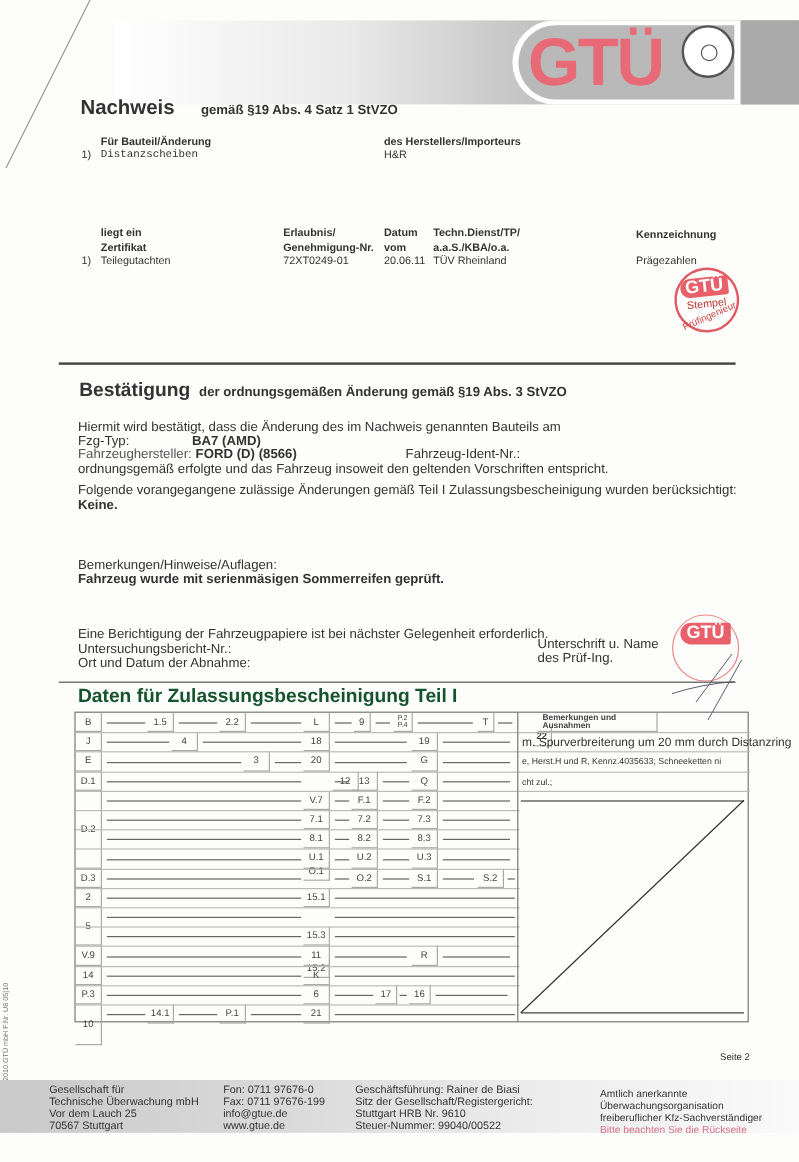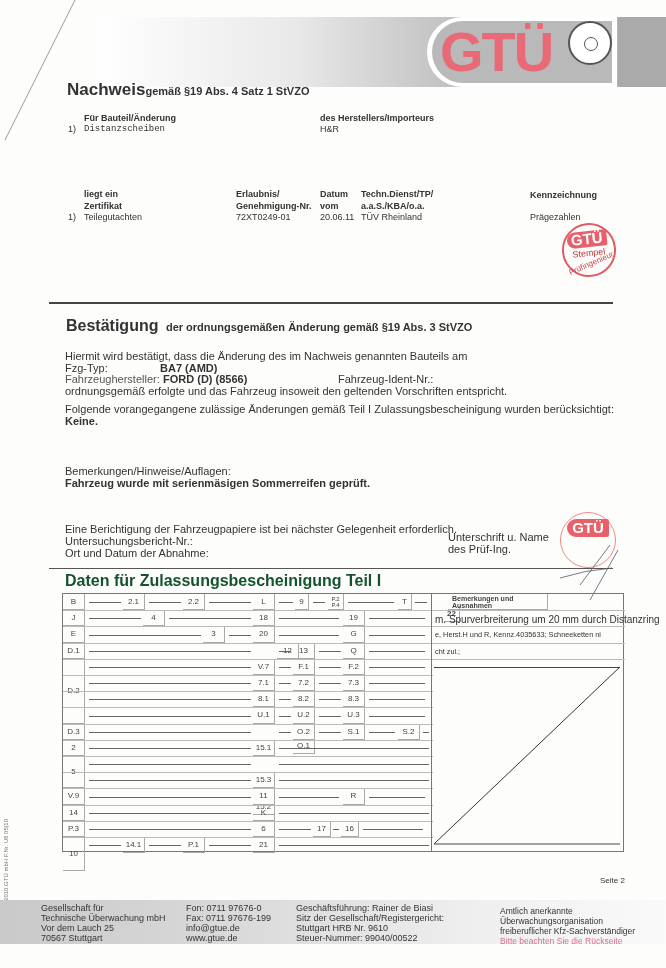--- a/index.html
+++ b/index.html
@@ -14,21 +14,21 @@
               border-radius:40px 0 0 40px; }
   .logo-inner { position:absolute; left:432px; top:21px; width:180px; height:62px; background:#b9b9b9;
                 border-radius:34px 0 0 34px; }
   .logo-text { position:absolute; left:440px; top:20px; font-family:"Liberation Sans", sans-serif;
                font-weight:bold; font-size:56px; color:#e86a76; letter-spacing:-2px; line-height:64px; }
   .logo-seal { position:absolute; left:568px; top:21px; width:44px; height:44px; border-radius:50%;
                background:#fff; border:2px solid #555; box-sizing:border-box; }
   .logo-seal .c { position:absolute; left:14px; top:14px; width:12px; height:12px; border-radius:50%; background:#fff; border:1px solid #555; }
   .logo-grey-r { position:absolute; left:618px; top:17px; width:48px; height:70px; background:#aaa; }
   .h1 { font-weight:bold; font-size:17px; color:#333; }
-  .h1 small { font-size:11px; font-weight:bold; margin-left:0; }
+  .h1 small { font-size:11px; font-weight:bold; margin-left:22px; }
   .lbl { font-size:9px; font-weight:bold; color:#333; line-height:11px; }
   .txt { font-size:9px; color:#333; line-height:11px; }
   .body11 { font-size:11px; color:#333; line-height:12px; }
   .b { font-weight:bold; }
   .rule { position:absolute; height:2px; background:#444; }
   
   .stamp { position:absolute; border:2px solid #e05b63; border-radius:50%; }
   .stamp .logo { position:absolute; background:#e8606a; color:#fff; font-weight:bold; border-radius:12px 3px 3px 12px;
                  text-align:center; font-size:15px; }
   .stamp .s1 { position:absolute; font-size:9px; color:#c44; }
@@ -125,21 +125,21 @@
 <svg class="abs" style="left:540px;top:540px;" width="90" height="70">
   <path d="M70 5 L40 45 M78 10 L50 60 M20 38 Q45 30 72 28" stroke="#556" stroke-width="0.8" fill="none"></path>
 </svg>
 
 <div class="rule" style="left:49px;top:568px;width:564px;height:1px;background:#555;"></div>
 
 <div class="abs" style="left:65px;top:572px;font-weight:bold;font-size:16px;color:#14532d;">Daten für Zulassungsbescheinigung Teil I</div>
 
 <div class="tbl" id="tbl">
     <div class="cell" style="left: 0px; top: 0px; width: 22px; height: 16.2px;">B</div>
-    <div class="cell" style="left: 60px; top: 0px; width: 22px; height: 16.2px;">2.1</div>
+    <div class="cell" style="left: 60px; top: 0px; width: 22px; height: 16.2px;">1.5</div>
     <div class="cell" style="left: 120px; top: 0px; width: 22px; height: 16.2px;">2.2</div>
     <div class="cell" style="left: 190px; top: 0px; width: 22px; height: 16.2px;">L</div>
     <div class="cell" style="left: 232px; top: 0px; width: 14px; height: 16.2px;">9</div>
     <div class="cell" style="left: 265px; top: 0px; width: 16px; height: 16.2px; font-size: 6px; line-height: 6px; flex-direction: column;">
       <span>P.2</span>
       <span>P.4</span>
     </div>
     <div class="cell" style="left: 335px; top: 0px; width: 14px; height: 16.2px;">T</div>
     <div class="cell" style="left: 0px; top: 16.2px; width: 22px; height: 16.2px;">J</div>
     <div class="cell" style="left: 80px; top: 16.2px; width: 22px; height: 16.2px;">4</div>
@@ -160,21 +160,21 @@
     <div class="cell" style="left: 190px; top: 81px; width: 22px; height: 16.2px;">7.1</div>
     <div class="cell" style="left: 230px; top: 81px; width: 22px; height: 16.2px;">7.2</div>
     <div class="cell" style="left: 280px; top: 81px; width: 22px; height: 16.2px;">7.3</div>
     <div class="cell" style="left: 190px; top: 97.2px; width: 22px; height: 16.2px;">8.1</div>
     <div class="cell" style="left: 230px; top: 97.2px; width: 22px; height: 16.2px;">8.2</div>
     <div class="cell" style="left: 280px; top: 97.2px; width: 22px; height: 16.2px;">8.3</div>
     <div class="cell" style="left: 190px; top: 113.4px; width: 22px; height: 16.2px;">U.1</div>
     <div class="cell" style="left: 230px; top: 113.4px; width: 22px; height: 16.2px;">U.2</div>
     <div class="cell" style="left: 280px; top: 113.4px; width: 22px; height: 16.2px;">U.3</div>
     <div class="cell" style="left: 0px; top: 129.6px; width: 22px; height: 16.2px;">D.3</div>
-    <div class="cell" style="left: 190px; top: 144px; width: 22px; height: 16.2px; margin-left: 40px;">O.1</div>
+    <div class="cell" style="left: 190px; top: 124px; width: 22px; height: 16.2px;">O.1</div>
     <div class="cell" style="left: 230px; top: 129.6px; width: 22px; height: 16.2px;">O.2</div>
     <div class="cell" style="left: 280px; top: 129.6px; width: 22px; height: 16.2px;">S.1</div>
     <div class="cell" style="left: 335px; top: 129.6px; width: 22px; height: 16.2px;">S.2</div>
     <div class="cell" style="left: 0px; top: 145.8px; width: 22px; height: 16.2px;">2</div>
     <div class="cell" style="left: 190px; top: 145.8px; width: 22px; height: 16.2px; text-align: right;">15.1</div>
     <div class="cell" style="left: 0px; top: 162px; width: 22px; height: 32.4px;">5</div>
     <div class="cell" style="left: 190px; top: 162px; width: 22px; height: 16.2px; margin-top: 43px;">15.2</div>
     <div class="cell" style="left: 190px; top: 178.2px; width: 22px; height: 16.2px;">15.3</div>
     <div class="cell" style="left: 0px; top: 194.4px; width: 22px; height: 16.2px;">V.9</div>
     <div class="cell" style="left: 190px; top: 194.4px; width: 22px; height: 16.2px;">11</div>

